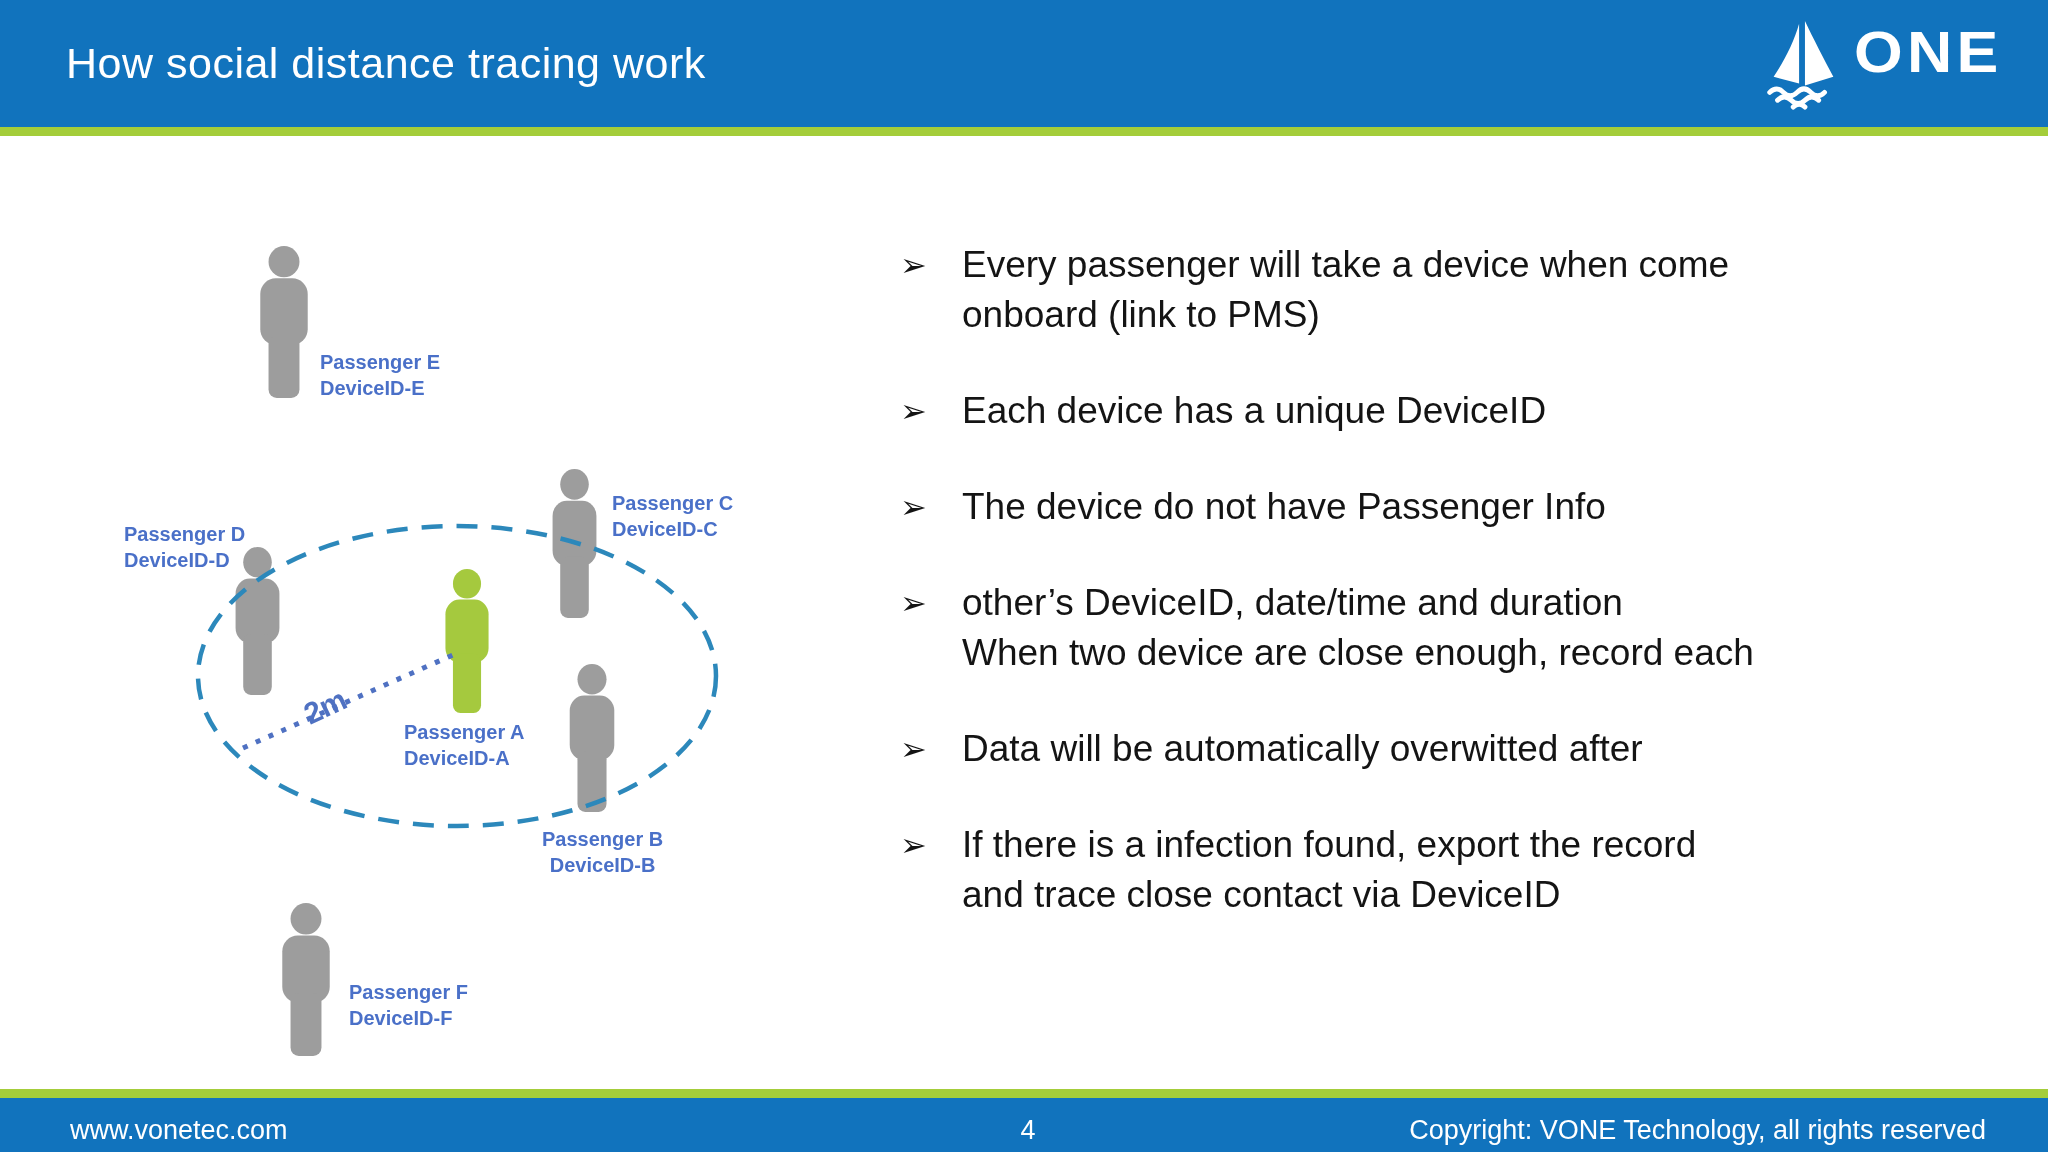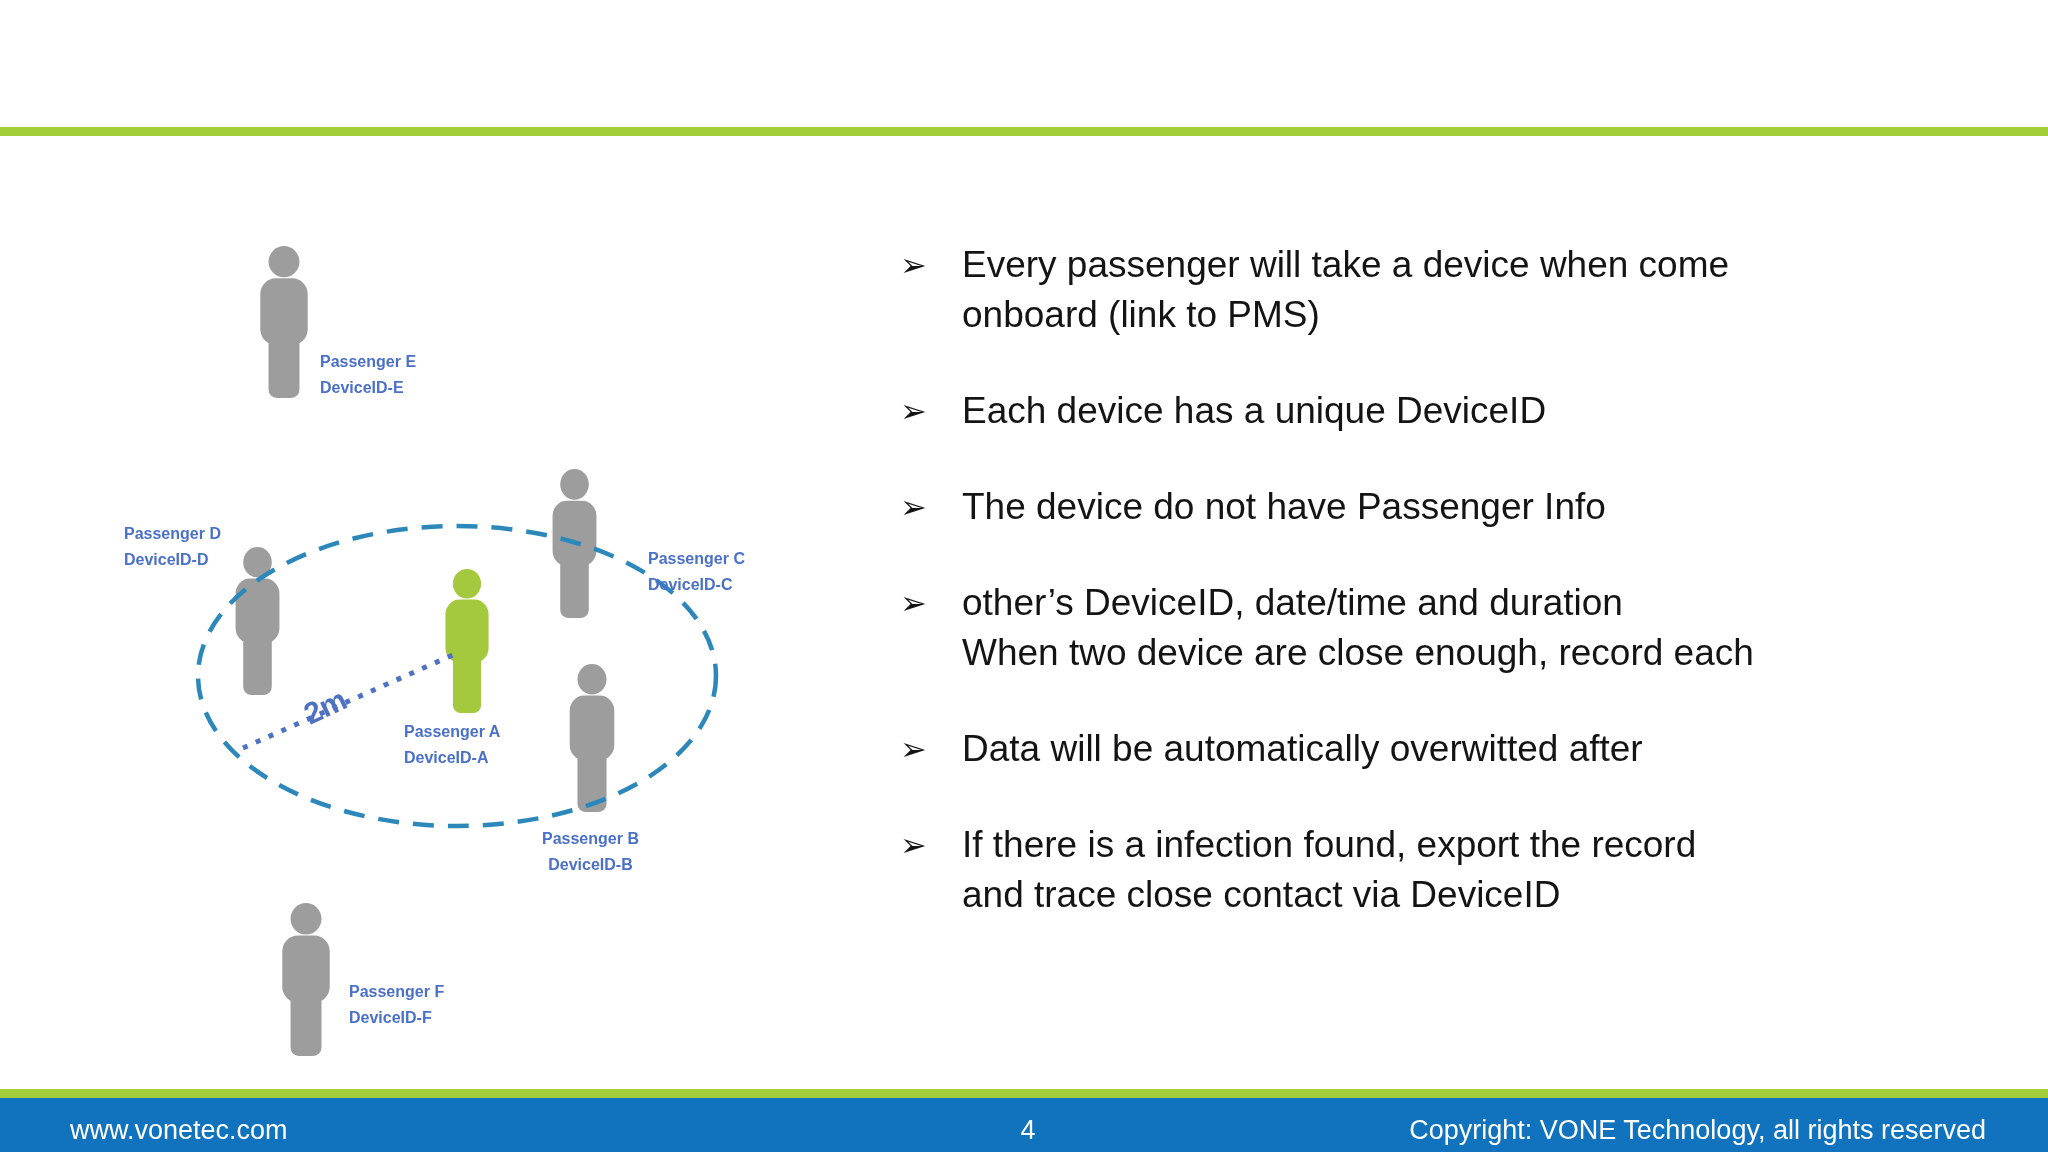--- a/index.html
+++ b/index.html
@@ -23,25 +23,25 @@
   .person{position:absolute;}
   .person svg{width:100%;height:100%;fill:var(--person-gray,#9d9d9d);}
   .person.green svg{fill:var(--person-green,#a5c93e);}
   .p-e{left:251px;top:244px;width:66px;height:156px;}
   .p-d{left:227px;top:545px;width:61px;height:152px;}
   .p-c{left:544px;top:467px;width:61px;height:153px;}
   .p-a{left:437px;top:567px;width:60px;height:148px;}
   .p-b{left:561px;top:662px;width:62px;height:152px;}
   .p-f{left:273px;top:901px;width:66px;height:157px;}
 
-  .plabel{position:absolute;color:var(--label-blue,#4a70c8);font-size:16px;font-weight:bold;
+  .plabel{position:absolute;color:var(--label-blue,#4a70c8);font-size:20px;font-weight:bold;
           line-height:26px;z-index:4;}
   .lab-e{left:320px;top:349px;}
   .lab-d{left:124px;top:521px;}
-  .lab-c{left:612px;top:546px;margin-left:36px;}
+  .lab-c{left:612px;top:490px;}
   .lab-a{left:404px;top:719px;}
   .lab-b{left:542px;top:826px;text-align:center;}
   .lab-f{left:349px;top:979px;}
 
   .overlay{position:absolute;left:150px;top:430px;width:620px;height:440px;z-index:3;}
   .overlay .ring{fill:none;stroke:var(--ellipse-blue,#2c88bb);stroke-width:4.5;
                  stroke-dasharray:21 14;}
   .overlay .dist{fill:none;stroke:var(--distance-blue,#4f71c2);stroke-width:5;
                  stroke-dasharray:5 9;}
   .overlay text{fill:var(--distance-blue,#4f71c2);font-size:30px;font-weight:bold;
@@ -63,20 +63,23 @@
           color:var(--footer-text,#fff);font-size:27px;box-sizing:border-box;
           padding:0 62px 0 70px;}
   .footer .right{text-align:right;}
   .footer .center{text-align:center;}
 </style>
 </head>
 <body>
 
 <div class="slide">
 
+  <div class="header">
+    <div class="title">How social distance tracing work</div>
+  </div>
   <div class="header-accent"></div>
 
   <div class="logo">
     <svg viewBox="0 0 84 94">
       <path class="sail" d="M38,6 C33,24 23,44 12,60 L38,67 Z"></path>
       <path class="sail" d="M44,3 C52,20 64,43 73,60 L44,69 Z"></path>
       <path class="wave" d="M8,76 q7,-7 14,0 t14,0 t14,0 t14,0"></path>
       <path class="wave" d="M16,84 q7,-7 14,0 t14,0 t14,0"></path>
       <path class="wave" d="M32,91 q6,-6 12,0"></path>
     </svg>

